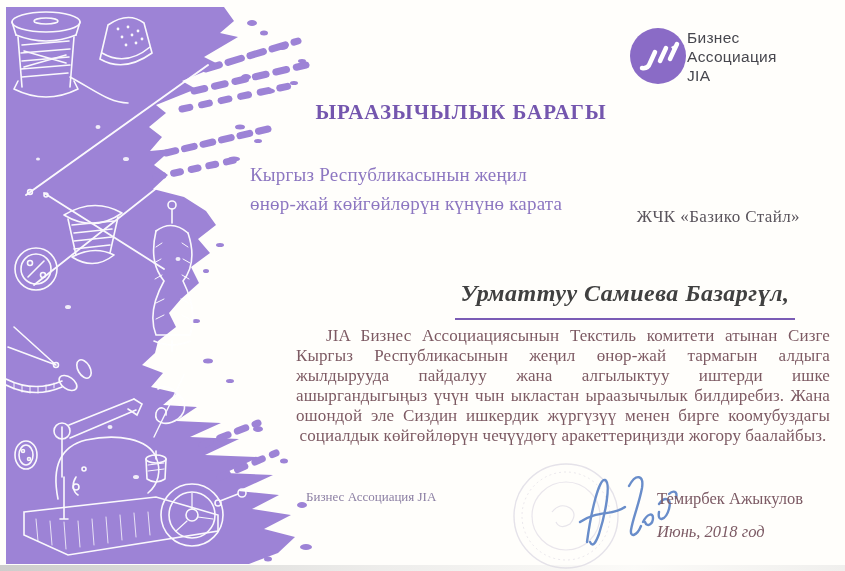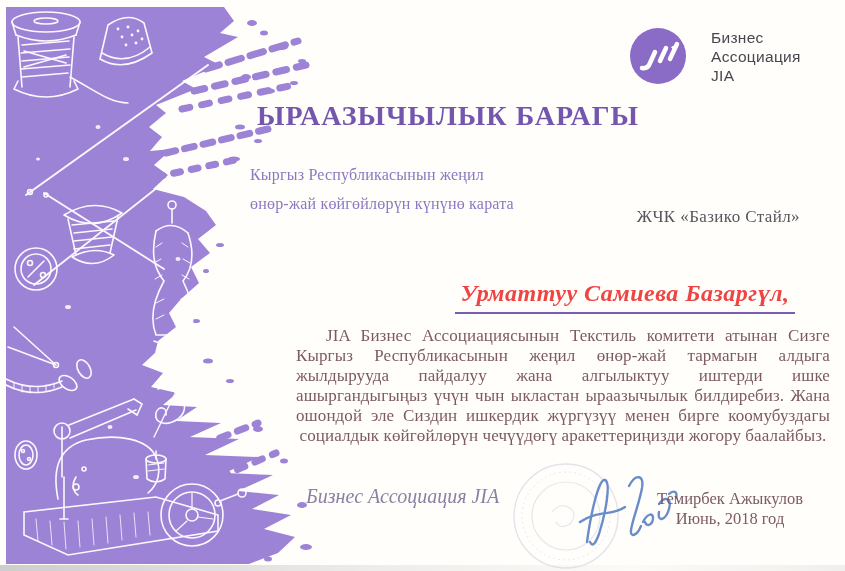--- a/index.html
+++ b/index.html
@@ -1,53 +1,53 @@
 <!DOCTYPE html>
 <html><head>
 <meta charset="utf-8">
 <style>
   html,body{margin:0;padding:0;background:#ffffff;}
   .page{
     position:relative;width:845px;height:571px;background:#fffefb;
     overflow:hidden;font-family:"Liberation Serif", serif;
   }
   .band-svg{position:absolute;left:6px;top:7px;}
-  .logo{position:absolute;left:629px;top:27px;display:flex;align-items:center;gap:24px;}
+  .logo{position:absolute;left:629px;top:27px;display:flex;align-items:center;gap:0;}
   .logo-text{
     font-family:"Liberation Sans", sans-serif;font-size:15.5px;line-height:19px;
     color:#47474e;letter-spacing:.3px;
   }
   .cert-title{
-    position:absolute;left:248px;top:100px;width:400px;text-align:center;
-    font-size:28px;font-weight:bold;color:#7456ae;letter-spacing:1px;
+    position:absolute;left:261px;top:100px;width:400px;text-align:center;
+    font-size:21px;font-weight:bold;color:#7456ae;letter-spacing:1px;
   }
   .cert-subtitle{
-    position:absolute;left:250px;top:160px;font-size:16px;color:#8d77c1;
+    position:absolute;left:250px;top:160px;font-size:19px;color:#8d77c1;
     line-height:29px;letter-spacing:.2px;
   }
   .company{
     position:absolute;right:45px;top:207px;font-size:17px;color:#5a545c;letter-spacing:.4px;
   }
   .recipient-wrap{position:absolute;left:415px;top:280px;width:420px;text-align:center;}
   .recipient{
-    display:inline-block;font-style:italic;font-weight:bold;font-size:24px;color:#ef4444;
-    border-bottom:2px solid #7b5cb5;padding:0 6px 5px 6px;letter-spacing:.5px;
+    display:inline-block;font-style:italic;font-weight:bold;font-size:24px;color:#404040;
+    border-bottom:2px solid #7b5cb5;padding:0 6px 11px 6px;letter-spacing:.5px;
   }
   .body-par{
     position:absolute;left:296px;top:326px;width:534px;
     font-size:17px;line-height:20px;color:#7d5a63;
     text-align:justify;text-align-last:center;text-indent:30px;letter-spacing:.1px;
   }
   .footer-left{
-    position:absolute;left:306px;top:483px;font-size:20px;color:#8d80a4;line-height:27px;font-style:italic;
+    position:absolute;left:306px;top:483px;font-size:13px;color:#8d80a4;line-height:27px;
   }
   .footer-right{
-    position:absolute;right:42px;top:489px;text-align:center;font-size:16.5px;color:#7c5a64;
-  }
-  .footer-right .date{margin-top:0;}
+    position:absolute;right:42px;top:489px;text-align:left;font-size:16.5px;color:#7c5a64;
+  }
+  .footer-right .date{margin-top:13px;font-style:italic;}
   .stamp-svg{position:absolute;left:506px;top:454px;opacity:.85;}
   .sig-svg{position:absolute;left:573px;top:460px;}
   .scan-edge{
     position:absolute;left:0;bottom:0;width:100%;height:6px;
     background:linear-gradient(to right, rgba(165,165,165,.55), rgba(205,205,205,.35) 45%, rgba(230,230,230,.15) 75%, rgba(205,205,205,.3));
   }
 </style>
 </head>
 <body>
 

